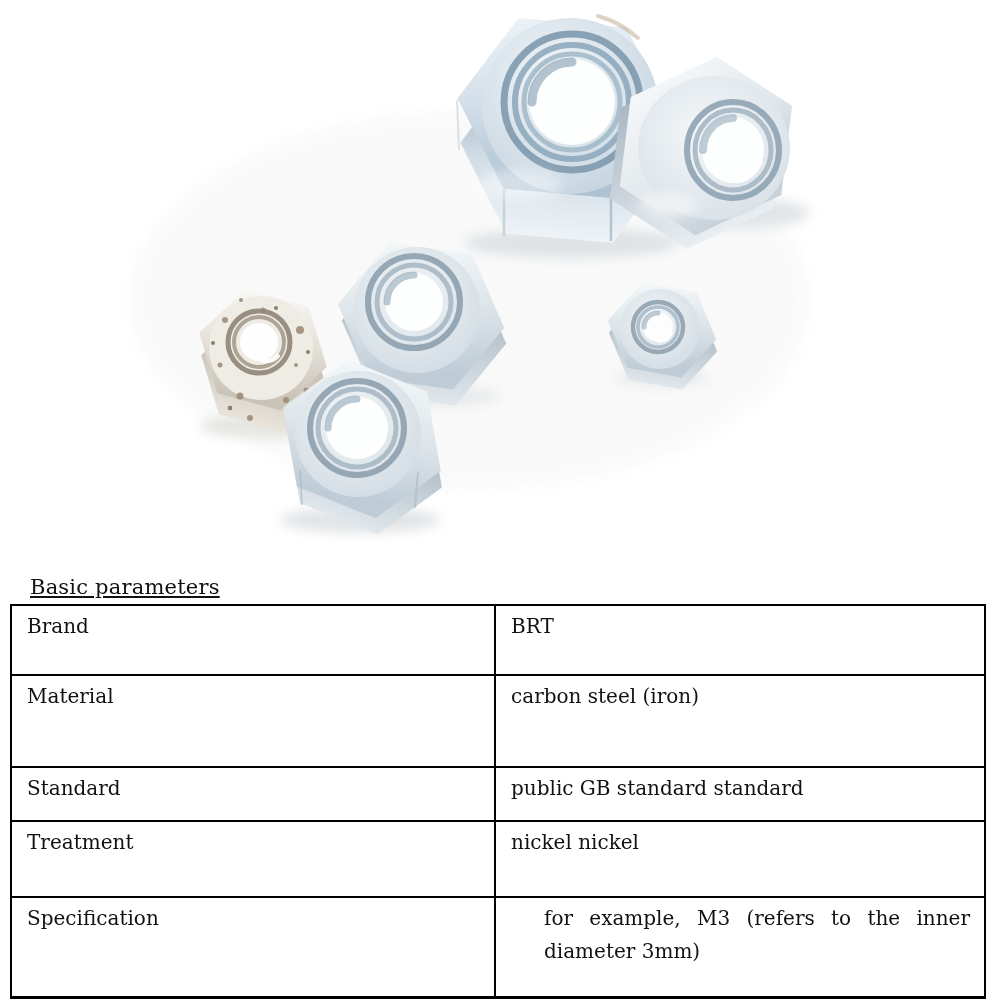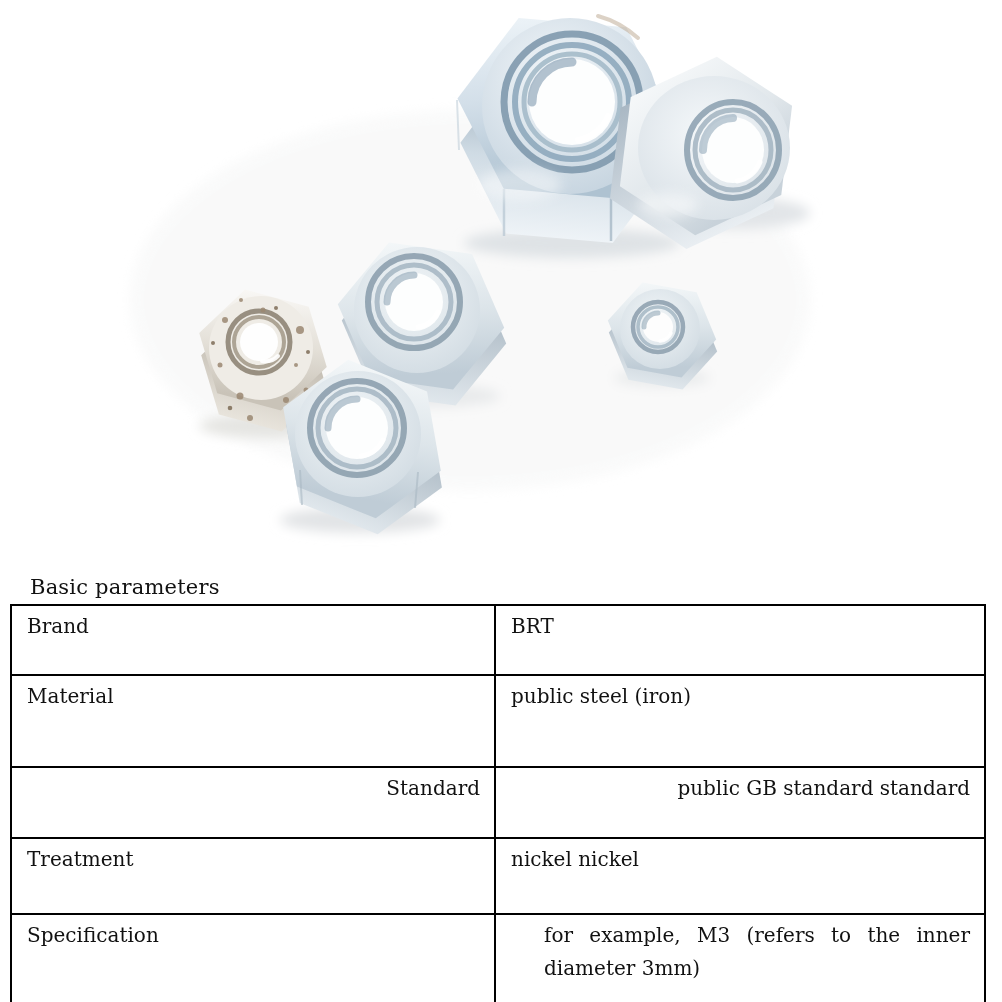--- a/index.html
+++ b/index.html
@@ -12,20 +12,21 @@
   }
   .page { width: 1002px; height: 1002px; position: relative; }
   figure.photo { margin: 0; width: 1002px; height: 556px; overflow: hidden; }
   figure.photo svg { display: block; }
   h2.heading {
     font-size: 21px;
     font-weight: 400;
     margin: 20px 0 6px 30px;
     line-height: 22px;
     letter-spacing: 0.2px;
+    text-decoration: underline;
   }
   table.params {
     border-collapse: collapse;
     table-layout: fixed;
     margin-left: 10px;
     width: 974px;
     border: 2px solid #000;
     border-bottom-width: 3px;
   }
   table.params td {
@@ -33,21 +34,21 @@
     vertical-align: top;
     font-size: 20px;
     line-height: 33px;
     padding: 4px 14px 0 15px;
     overflow: hidden;
   }
   col.c-label { width: 484px; }
   col.c-value { width: 490px; }
   tr.r-brand     { height: 70px; }
   tr.r-material  { height: 92px; }
-  tr.r-standard  { height: 71px; text-align: right; }
+  tr.r-standard  { height: 54px; }
   tr.r-treatment { height: 76px; }
   tr.r-spec      { height: 100px; }
   td.value.justify { text-align: justify; padding-left: 48px; }
 </style>
 </head>
 <body>
 
 <div class="page">
 
   <figure class="photo">
@@ -220,21 +221,21 @@
           <col class="c-label">
           <col class="c-value">
         </colgroup>
       <tbody>
         <tr class="r-brand">
           <td class="label">Brand</td>
           <td class="value">BRT</td>
         </tr>
         <tr class="r-material">
           <td class="label">Material</td>
-          <td class="value">public steel (iron)</td>
+          <td class="value">carbon steel (iron)</td>
         </tr>
         <tr class="r-standard">
           <td class="label">Standard</td>
           <td class="value">public GB standard standard</td>
         </tr>
         <tr class="r-treatment">
           <td class="label">Treatment</td>
           <td class="value">nickel nickel</td>
         </tr>
         <tr class="r-spec">

